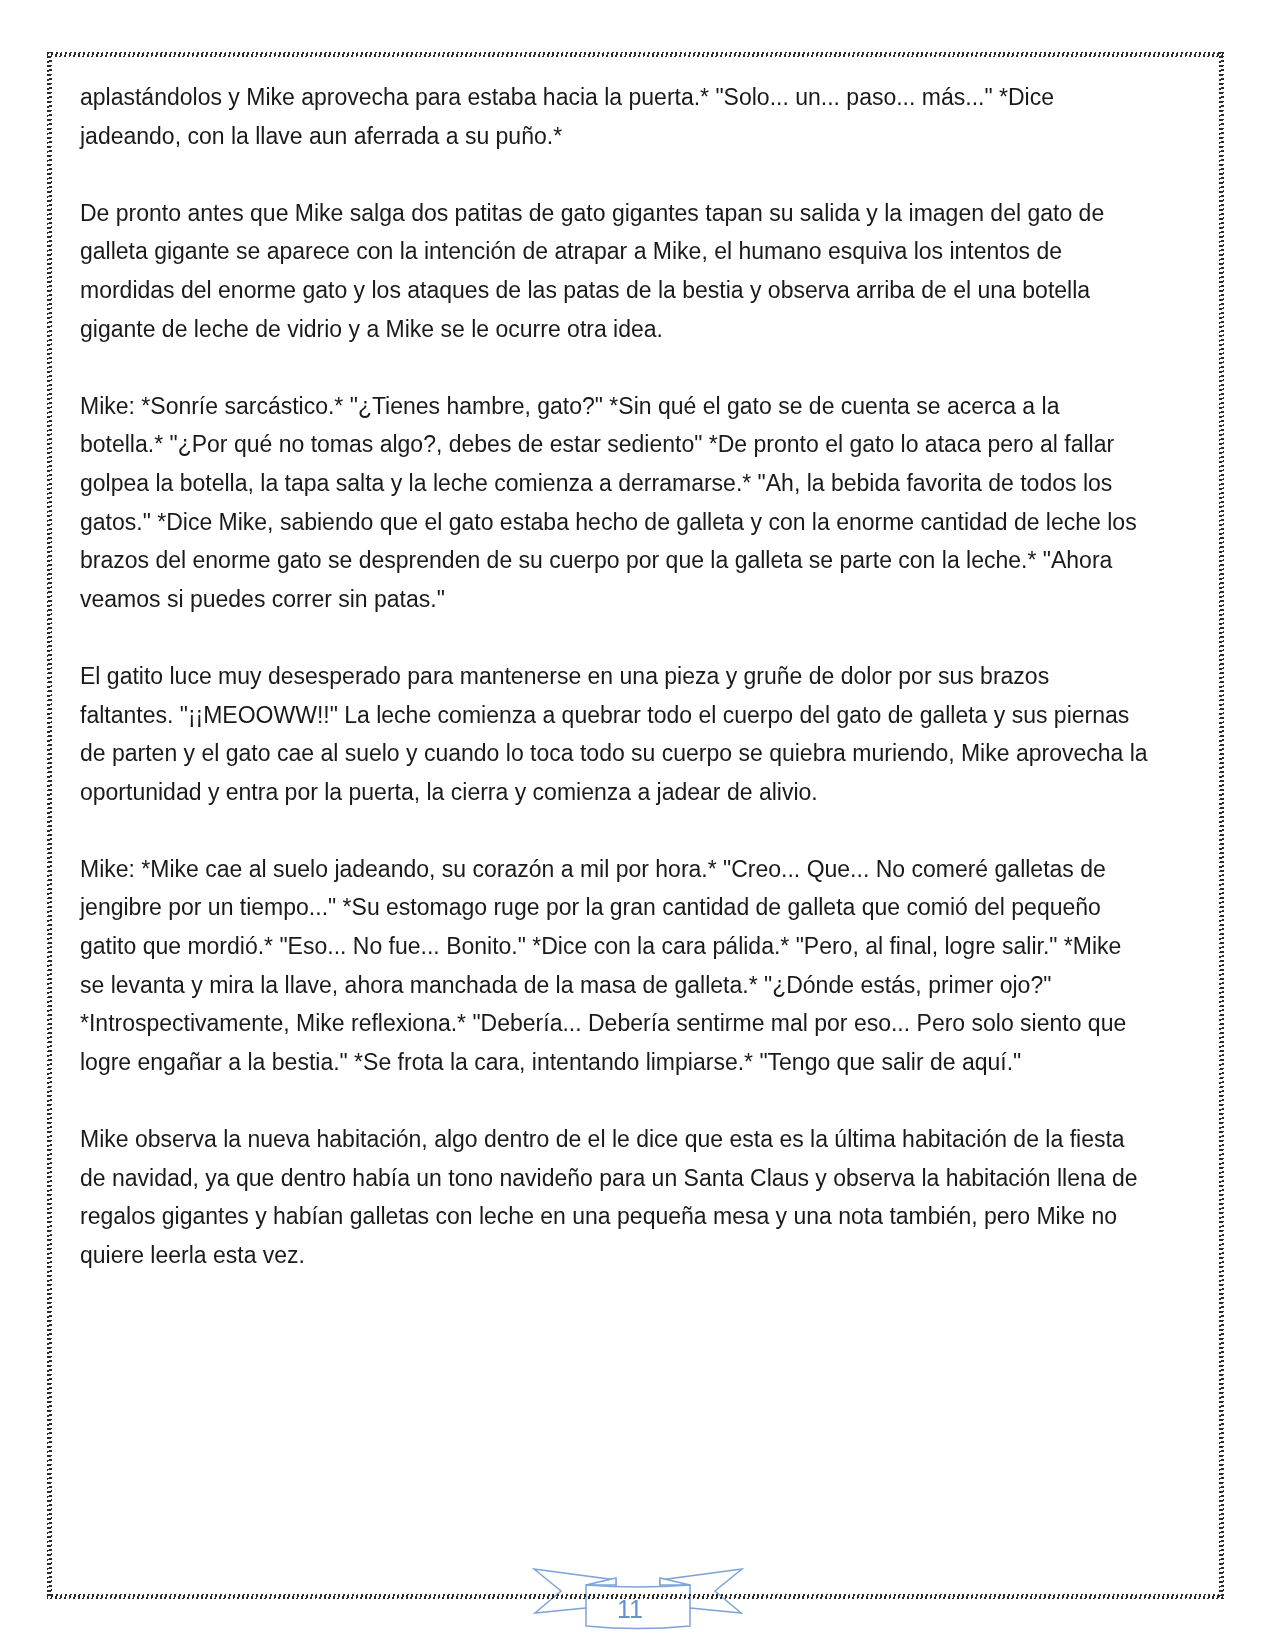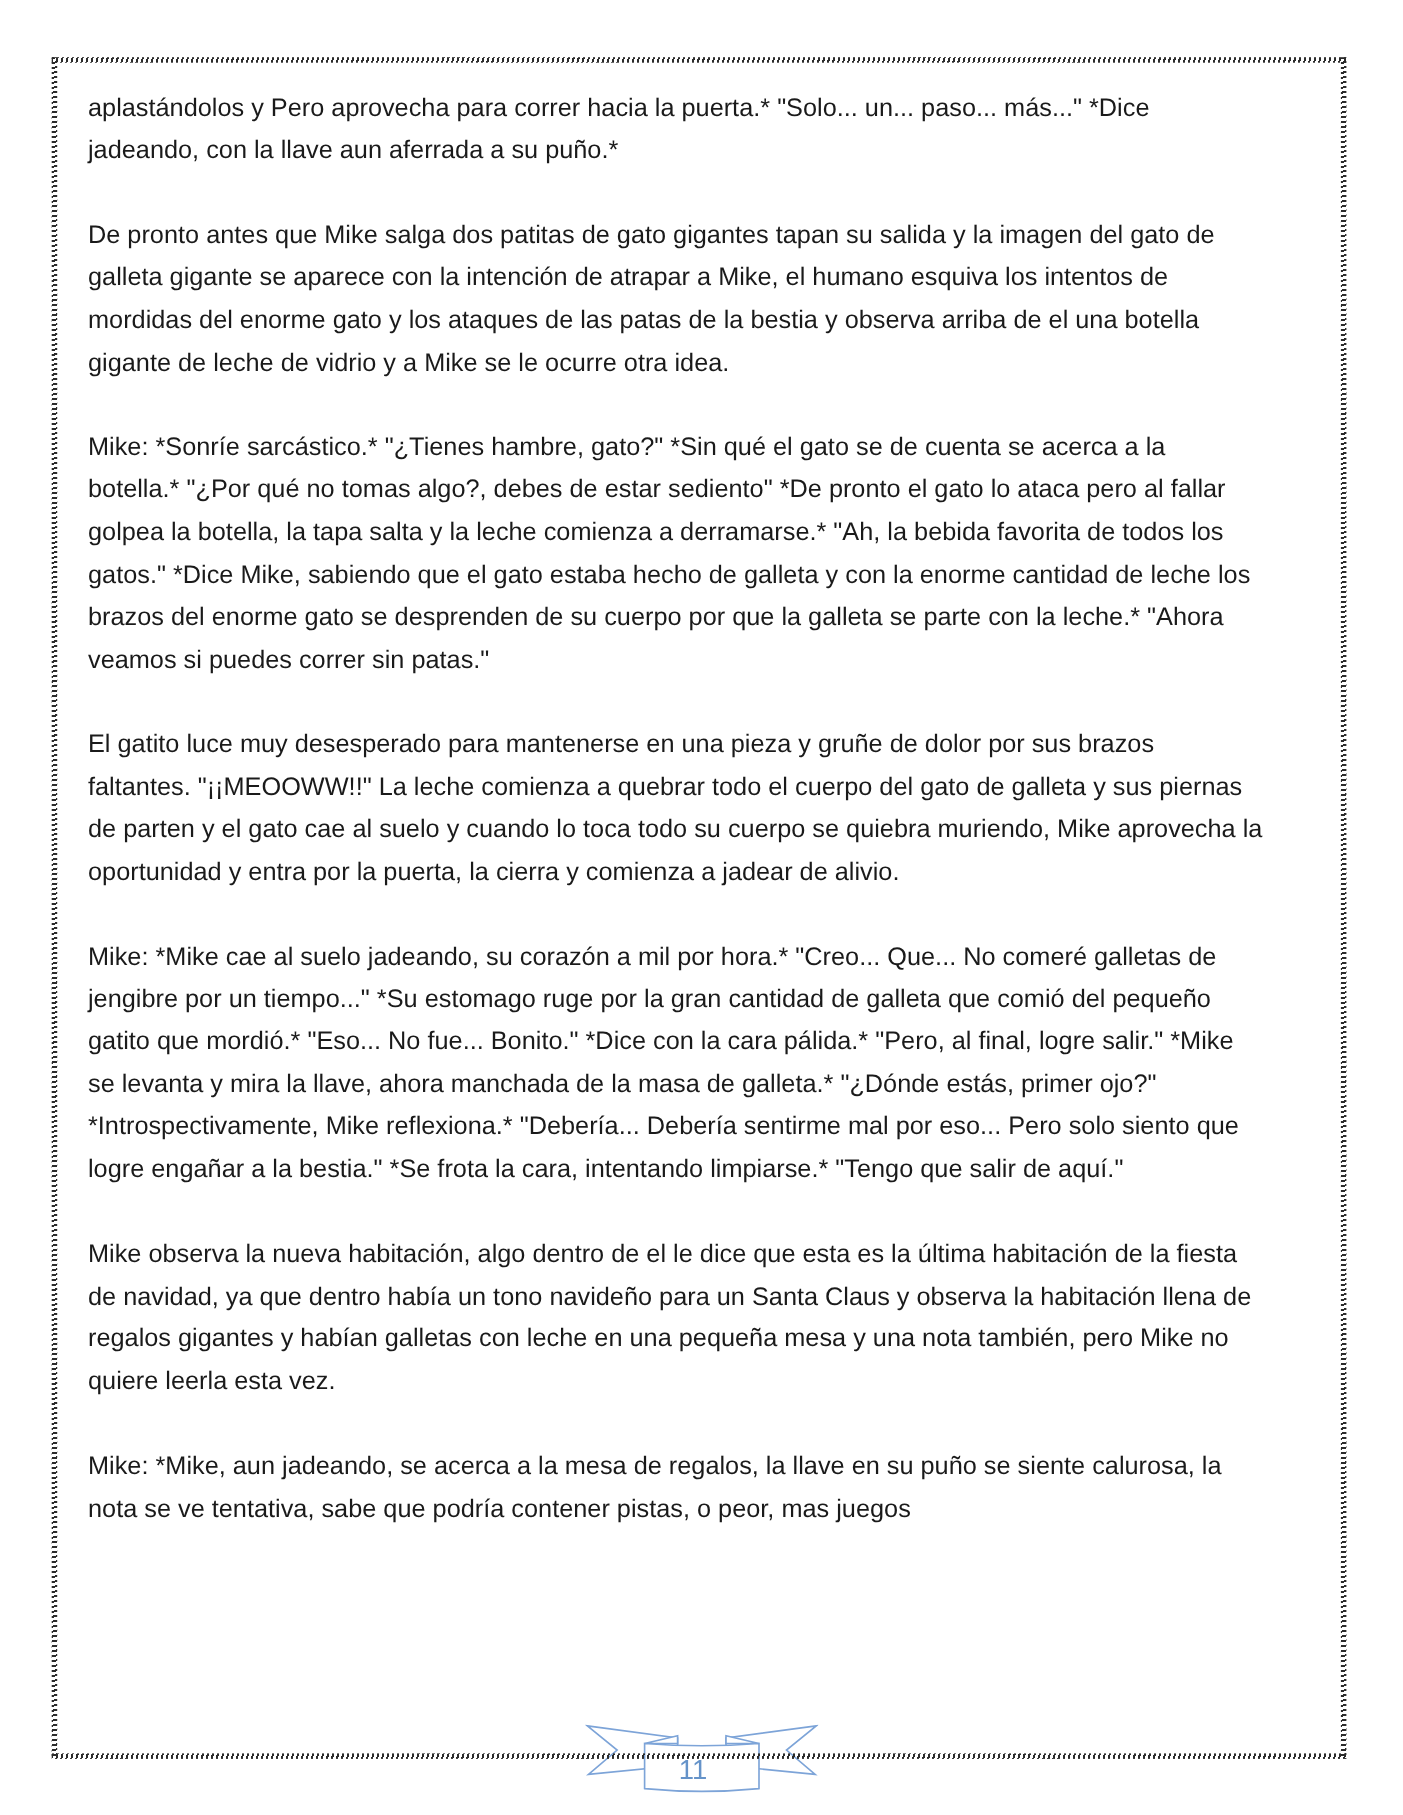--- a/index.html
+++ b/index.html
@@ -89,27 +89,26 @@
 </style>
 </head>
 <body>
 
 <div class="border-strip border-top"></div>
 <div class="border-strip border-bottom"></div>
 <div class="border-strip border-left"></div>
 <div class="border-strip border-right"></div>
 
 <div class="text-column">
-  <p>aplastándolos y Pero aprovecha para correr hacia la puerta.* "Solo... un... paso... más..." *Dice jadeando, con la llave aun aferrada a su puño.*</p>
+  <p>aplastándolos y Mike aprovecha para estaba hacia la puerta.* "Solo... un... paso... más..." *Dice jadeando, con la llave aun aferrada a su puño.*</p>
   <p>De pronto antes que Mike salga dos patitas de gato gigantes tapan su salida y la imagen del gato de galleta gigante se aparece con la intención de atrapar a Mike, el humano esquiva los intentos de mordidas del enorme gato y los ataques de las patas de la bestia y observa arriba de el una botella gigante de leche de vidrio y a Mike se le ocurre otra idea.</p>
   <p>Mike: *Sonríe sarcástico.* "¿Tienes hambre, gato?" *Sin qué el gato se de cuenta se acerca a la botella.* "¿Por qué no tomas algo?, debes de estar sediento" *De pronto el gato lo ataca pero al fallar golpea la botella, la tapa salta y la leche comienza a derramarse.* "Ah, la bebida favorita de todos los gatos." *Dice Mike, sabiendo que el gato estaba hecho de galleta y con la enorme cantidad de leche los brazos del enorme gato se desprenden de su cuerpo por que la galleta se parte con la leche.* "Ahora veamos si puedes correr sin patas."</p>
   <p>El gatito luce muy desesperado para mantenerse en una pieza y gruñe de dolor por sus brazos faltantes. "¡¡MEOOWW!!" La leche comienza a quebrar todo el cuerpo del gato de galleta y sus piernas de parten y el gato cae al suelo y cuando lo toca todo su cuerpo se quiebra muriendo, Mike aprovecha la oportunidad y entra por la puerta, la cierra y comienza a jadear de alivio.</p>
   <p>Mike: *Mike cae al suelo jadeando, su corazón a mil por hora.* "Creo... Que... No comeré galletas de jengibre por un tiempo..." *Su estomago ruge por la gran cantidad de galleta que comió del pequeño gatito que mordió.* "Eso... No fue... Bonito." *Dice con la cara pálida.* "Pero, al final, logre salir." *Mike se levanta y mira la llave, ahora manchada de la masa de galleta.* "¿Dónde estás, primer ojo?" *Introspectivamente, Mike reflexiona.* "Debería... Debería sentirme mal por eso... Pero solo siento que logre engañar a la bestia." *Se frota la cara, intentando limpiarse.* "Tengo que salir de aquí."</p>
   <p>Mike observa la nueva habitación, algo dentro de el le dice que esta es la última habitación de la fiesta de navidad, ya que dentro había un tono navideño para un Santa Claus y observa la habitación llena de regalos gigantes y habían galletas con leche en una pequeña mesa y una nota también, pero Mike no quiere leerla esta vez.</p>
-  <p>Mike: *Mike, aun jadeando, se acerca a la mesa de regalos, la llave en su puño se siente calurosa, la nota se ve tentativa, sabe que podría contener pistas, o peor, mas juegos</p>
 </div>
 
 <div class="ribbon-wrap">
   <svg width="212" height="66" viewBox="0 0 212 66">
     <g fill="#ffffff" stroke="var(--ribbon_outline)" stroke-width="1.5" stroke-linejoin="miter">
       <path d="M2,3 L84,14 L84,39 L3,47 L29,25 Z"></path>
       <path d="M210,3 L128,14 L128,39 L209,47 L183,25 Z"></path>
       <path d="M84,12 L84,19 L54,19 Z"></path>
       <path d="M128,12 L128,19 L158,19 Z"></path>
       <path d="M54,19 Q106,23 158,19 L158,60 Q106,65 54,60 Z"></path>

